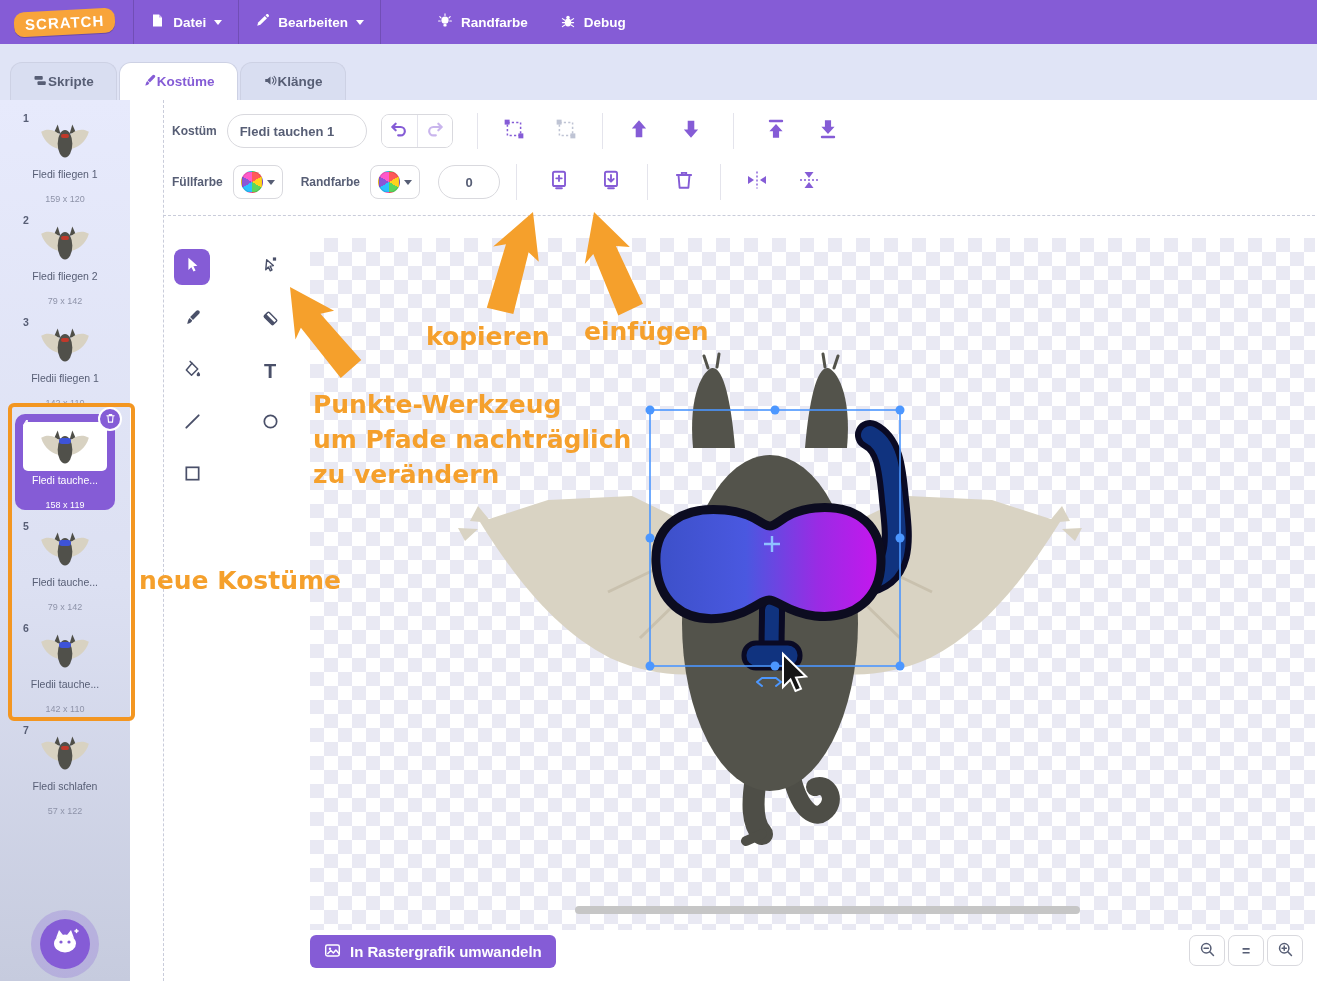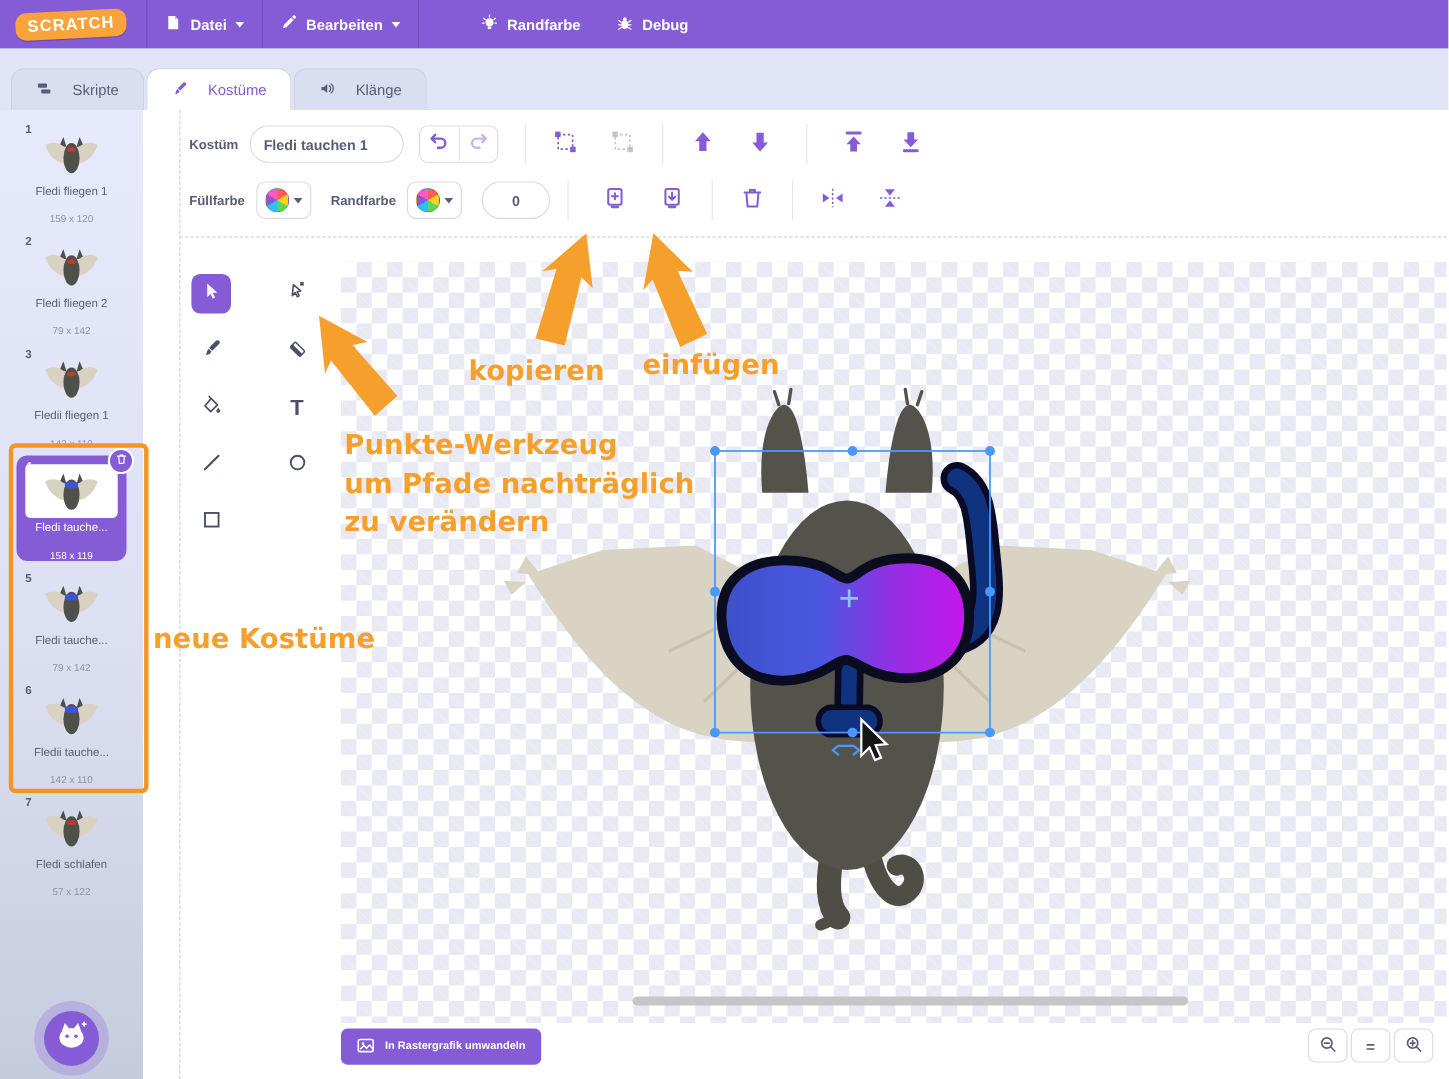--- a/index.html
+++ b/index.html
@@ -10,21 +10,21 @@
   
   .menubar{position:absolute;top:0;left:0;right:0;height:44px;background:#855CD6;display:flex;align-items:center;color:#fff;z-index:20}
   .logo{margin:0 18px 0 14px;background:#F8A43A;border-radius:10px;padding:4px 11px;font-weight:bold;font-size:15px;letter-spacing:1px;color:#fff;transform:rotate(-3deg);box-shadow:0 1px 0 rgba(0,0,0,.2);cursor:pointer}
   .menu-item{display:flex;align-items:center;gap:8px;height:44px;padding:0 16px;font-size:13.5px;font-weight:bold;cursor:pointer;white-space:nowrap}
   .menu-divider{width:1px;height:44px;background:rgba(0,0,0,.15)}
   .caret-down{width:0;height:0;border-left:4px solid transparent;border-right:4px solid transparent;border-top:5px solid #fff}
   .menu-gap{width:40px}
 
   
   .tabstrip{position:absolute;top:44px;left:0;right:0;height:56px;background:#E0E4F6;display:flex;align-items:flex-end;padding-left:10px;z-index:15}
-  .tab{height:38px;display:flex;align-items:center;gap:18px;padding:0 22px;border:1px solid #CDD1E4;border-bottom:none;border-radius:12px 12px 0 0;background:#D9DEF1;color:#575E75;font-size:13.5px;font-weight:normal;margin-right:2px;cursor:pointer}
+  .tab{height:38px;display:flex;align-items:center;gap:0;padding:0 22px;border:1px solid #CDD1E4;border-bottom:none;border-radius:12px 12px 0 0;background:#D9DEF1;color:#575E75;font-size:13.5px;font-weight:bold;margin-right:2px;cursor:pointer}
   .tab.active{background:#fff;color:#855CD6}
 
   
   .sidebar{position:absolute;top:100px;left:0;bottom:0;width:130px;background:linear-gradient(#E7EAFC 0%,#DCE0F2 55%,#C6CBDE 100%);display:flex;flex-direction:column;align-items:center;padding-top:8px;gap:6px;z-index:10}
   .costume-item{position:relative;width:100px;height:96px;border-radius:10px;display:flex;flex-direction:column;align-items:center;padding-top:4px;cursor:pointer}
   .ci-num{position:absolute;top:4px;left:8px;font-size:10.5px;font-weight:bold;color:#575E75}
   .ci-thumb{position:relative;width:72px;height:50px;display:flex;align-items:center;justify-content:center;margin-top:4px}
   .ci-name{font-size:10.5px;color:#575E75;margin-top:3px;max-width:94px;white-space:nowrap;overflow:hidden}
   .ci-size{font-size:9px;color:#8E93A9;margin-top:14px}
   .costume-item.selected{background:#855CD6}
@@ -64,21 +64,21 @@
   .tool .tletter{font-size:20px;font-weight:bold;color:#4A5069;line-height:1}
 
   
   .canvas{position:absolute;left:180px;top:138px;width:1005px;height:692px;background-color:#fff;
     background-image:linear-gradient(45deg,#E9E9F3 25%,transparent 25%,transparent 75%,#E9E9F3 75%),
                      linear-gradient(45deg,#E9E9F3 25%,transparent 25%,transparent 75%,#E9E9F3 75%);
     background-size:28px 28px;background-position:0 0,14px 14px}
   .canvas svg{position:absolute;inset:0}
 
   
-  .convert-btn{position:absolute;left:180px;top:835px;height:33px;display:flex;align-items:center;gap:9px;background:#855CD6;color:#fff;font-size:10px;font-weight:bold;border:none;border-radius:6px;padding:0 14px;cursor:pointer;font-family:"Liberation Sans",sans-serif}
+  .convert-btn{position:absolute;left:180px;top:835px;height:33px;display:flex;align-items:center;gap:9px;background:#855CD6;color:#fff;font-size:15px;font-weight:bold;border:none;border-radius:6px;padding:0 14px;cursor:pointer;font-family:"Liberation Sans",sans-serif}
   .zoomctl{position:absolute;right:14px;top:835px;display:flex;gap:3px}
   .zbtn{width:36px;height:31px;background:#fff;border:1px solid #D9D9DE;border-radius:7px;display:flex;align-items:center;justify-content:center;font-size:14px;font-weight:bold;color:#575E75;cursor:pointer}
 
   
   .ann-overlay{position:absolute;inset:0;z-index:60;pointer-events:none}
   .ann-text{position:absolute;z-index:61;color:#F5A02C;font-weight:bold;font-size:25px;font-family:"DejaVu Sans",sans-serif;pointer-events:none;white-space:nowrap}
   .orange-box{position:absolute;left:8px;top:403px;width:127px;height:318px;border:4px solid #F39621;border-radius:6px;z-index:55;pointer-events:none}
 </style>
 </head>
 <body>

